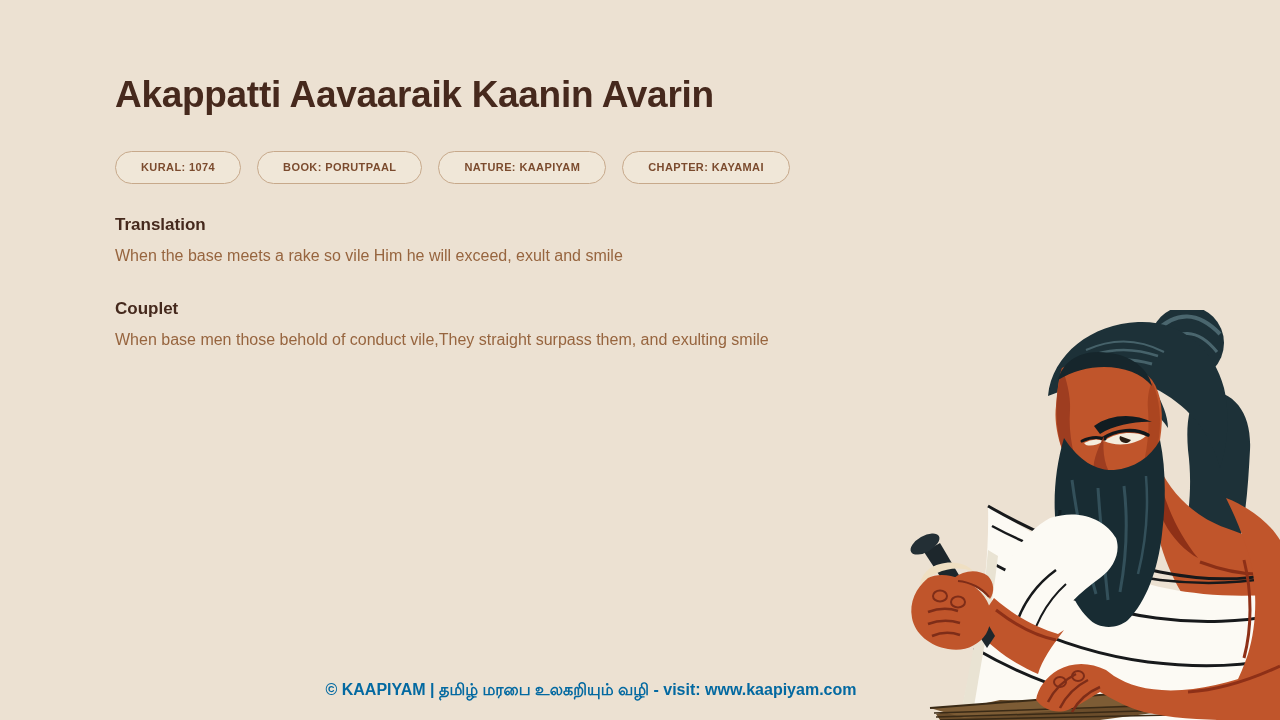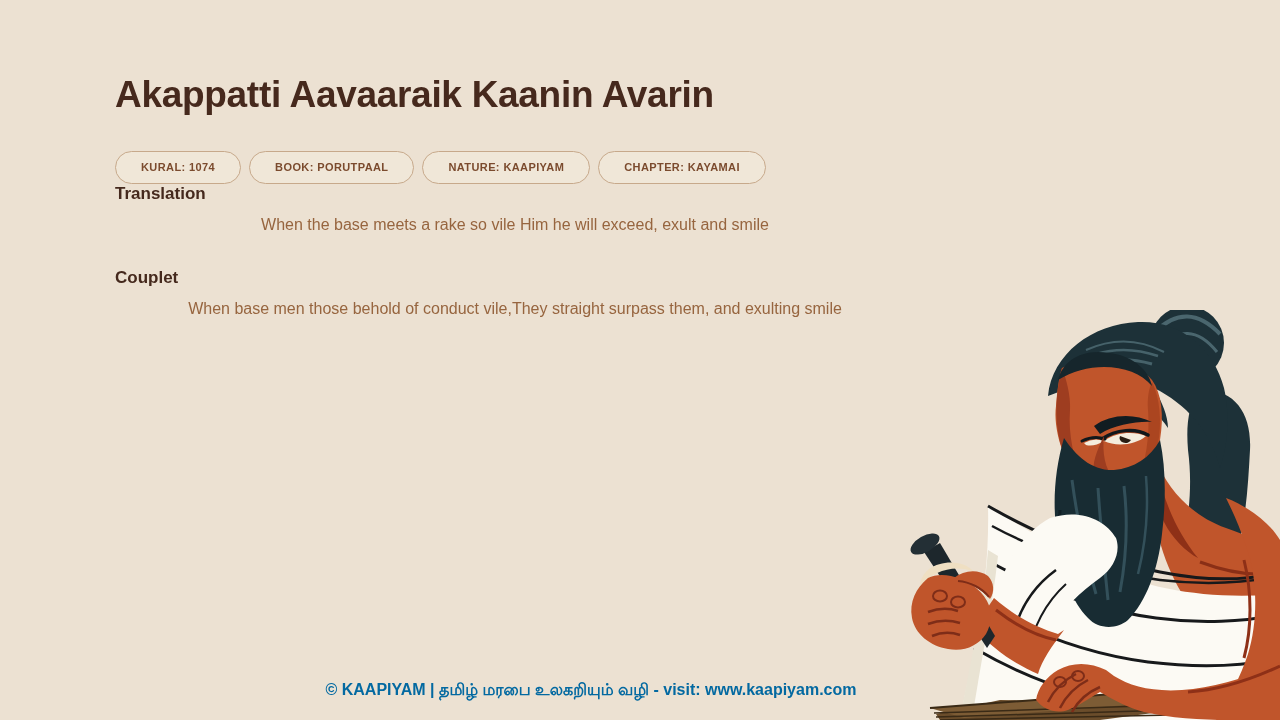--- a/index.html
+++ b/index.html
@@ -22,52 +22,51 @@
   h1.title {
     margin: 0;
     font-size: 37px;
     line-height: 53px;
     font-weight: 700;
     letter-spacing: -0.3px;
     color: #46291d;
   }
   .badges {
     display: flex;
-    gap: 8px;
+    gap: 16px;
     margin-top: 30px;
   }
   .badge {
     display: inline-block;
     border: 1px solid #c7a98b;
     background: #f0e7d8;
     border-radius: 17px;
     padding: 9px 25px;
     font-size: 11px;
     line-height: 13px;
     font-weight: 700;
     letter-spacing: 0.4px;
     color: #7b4b2e;
     white-space: nowrap;
   }
-  .sections { }
+  .sections { margin-top: 31px; }
   .section + .section { margin-top: 34px; }
   .section h2 {
     margin: 0 0 11px 0;
     font-size: 17px;
     line-height: 20px;
     font-weight: 700;
     color: #45291d;
   }
   .section p {
     margin: 0;
     font-size: 16px;
     line-height: 19px;
     font-weight: 400;
     color: #97653f;
-    text-align: center;
   }
   .footer {
     position: absolute;
     bottom: 19px;
     left: 0;
     width: 1182px;
     text-align: center;
     font-size: 16px;
     font-weight: 600;
     color: #0369a1;

